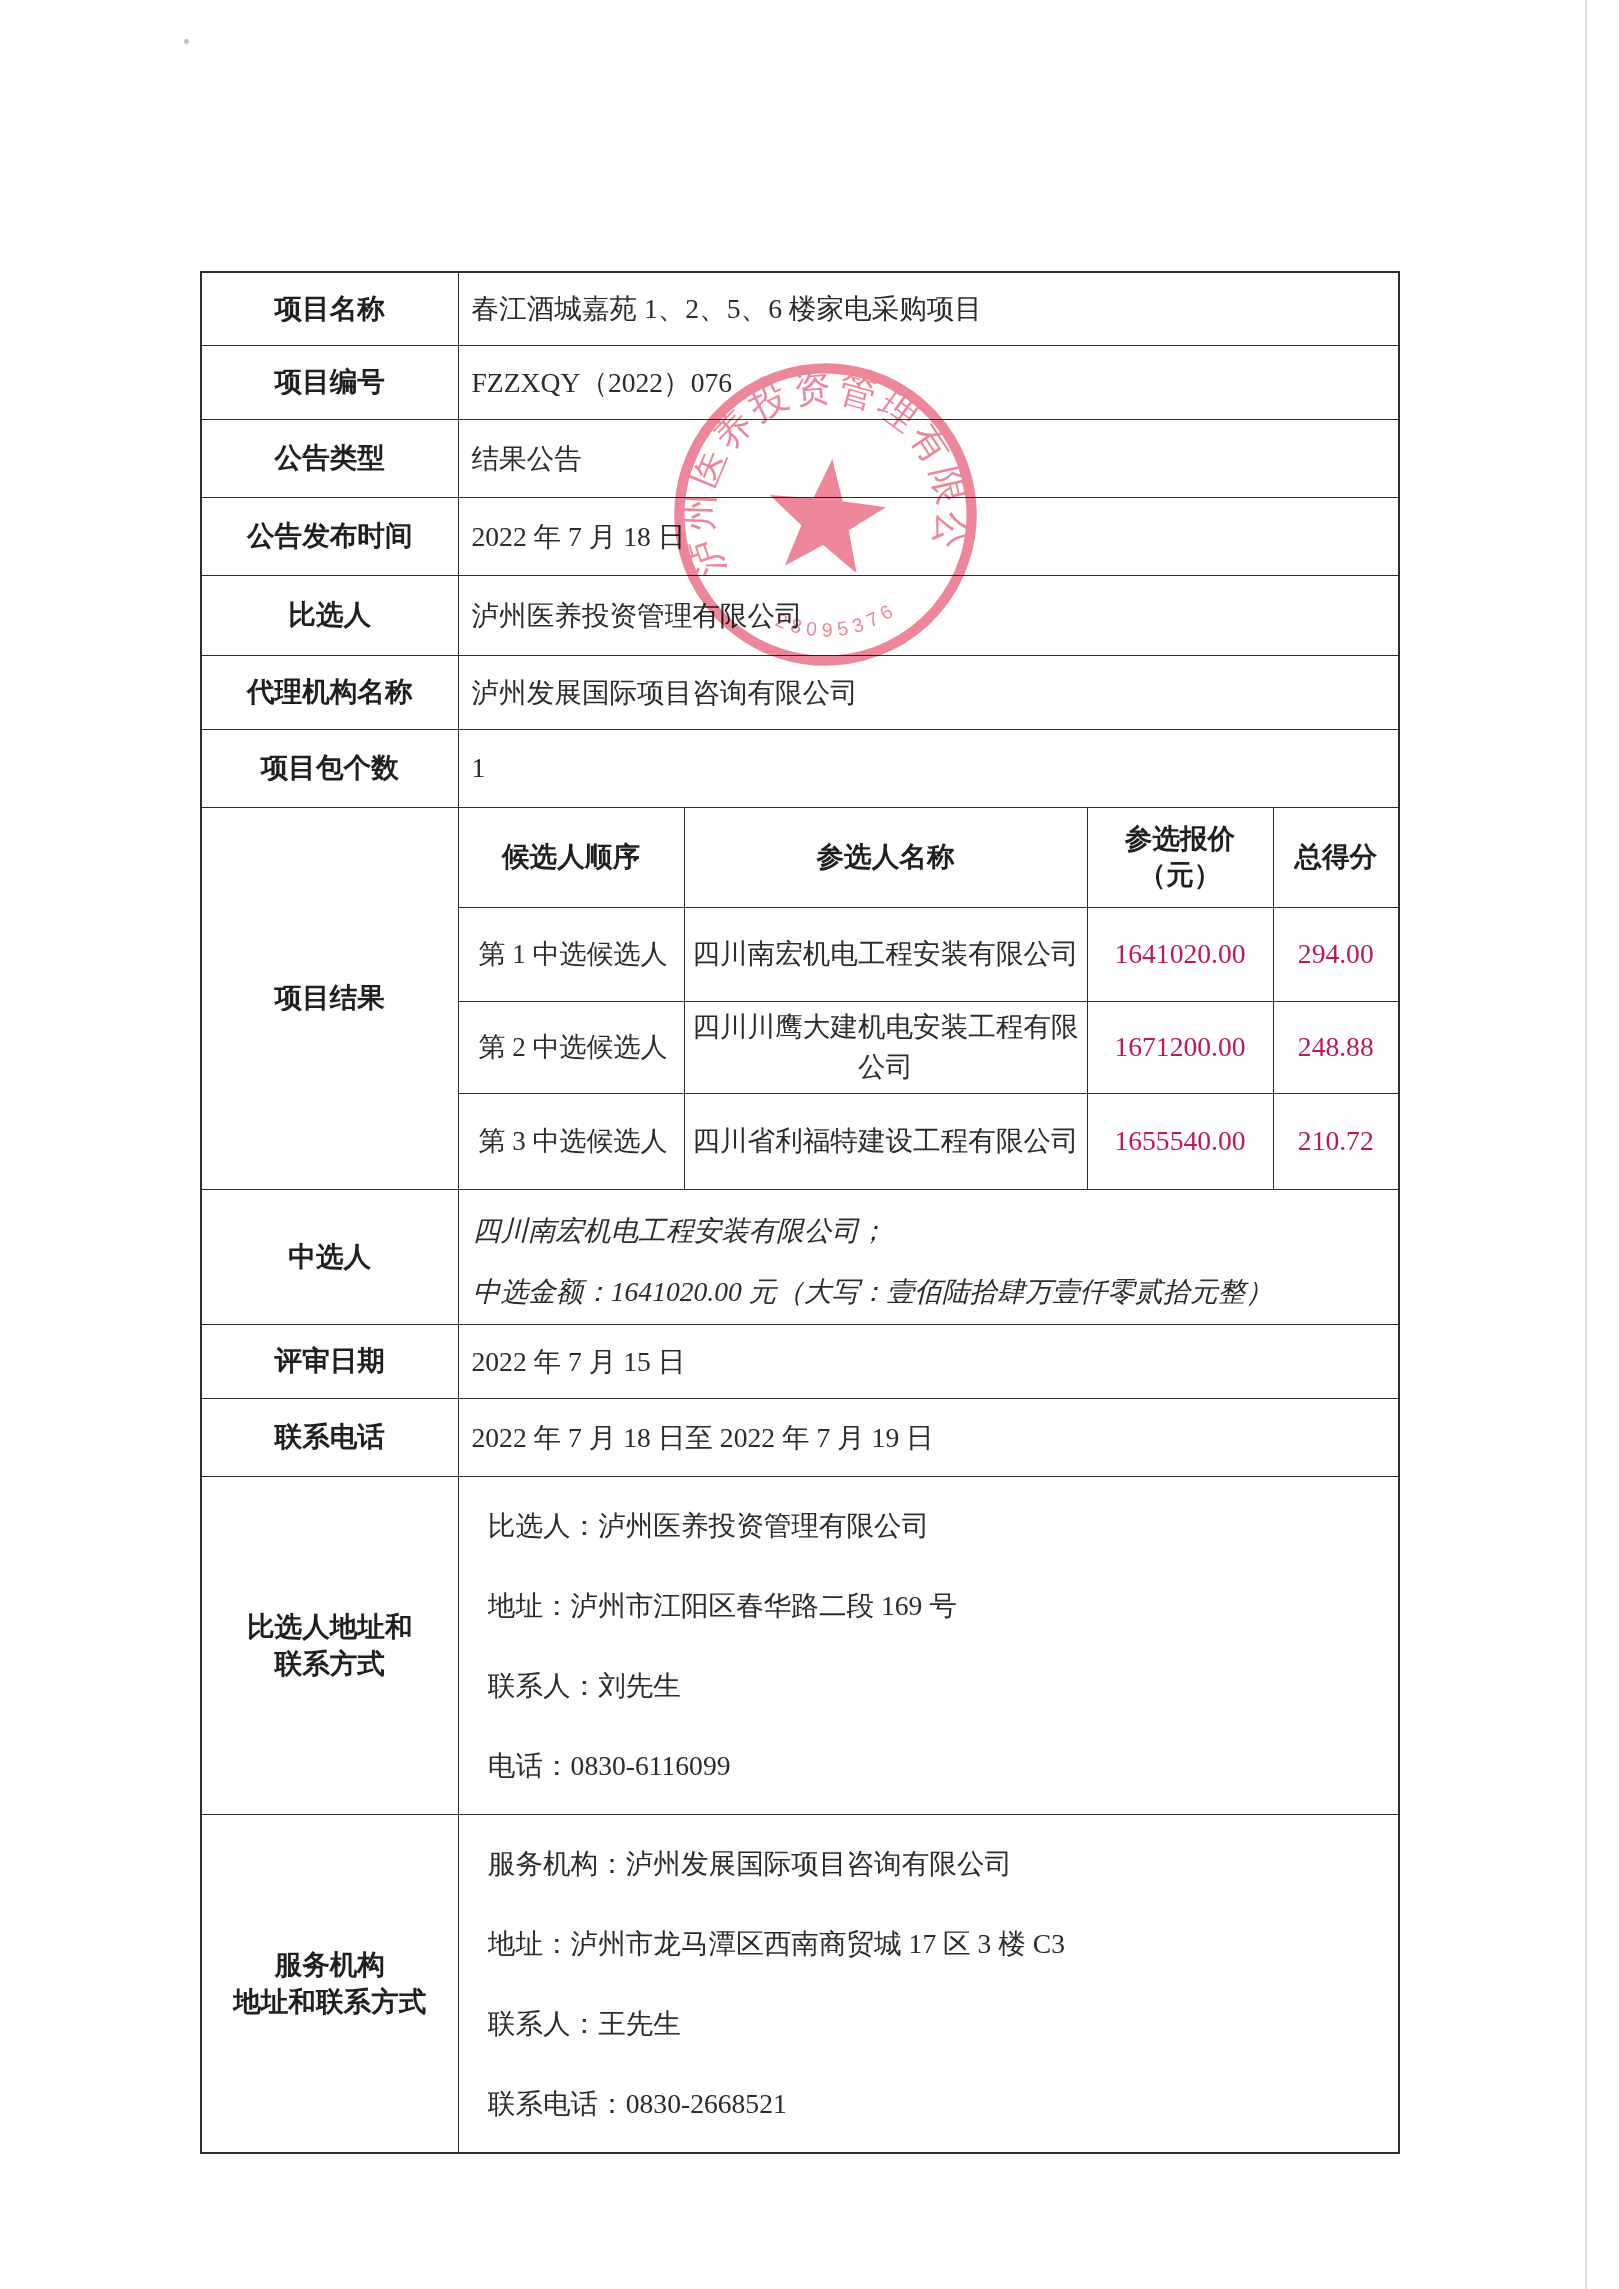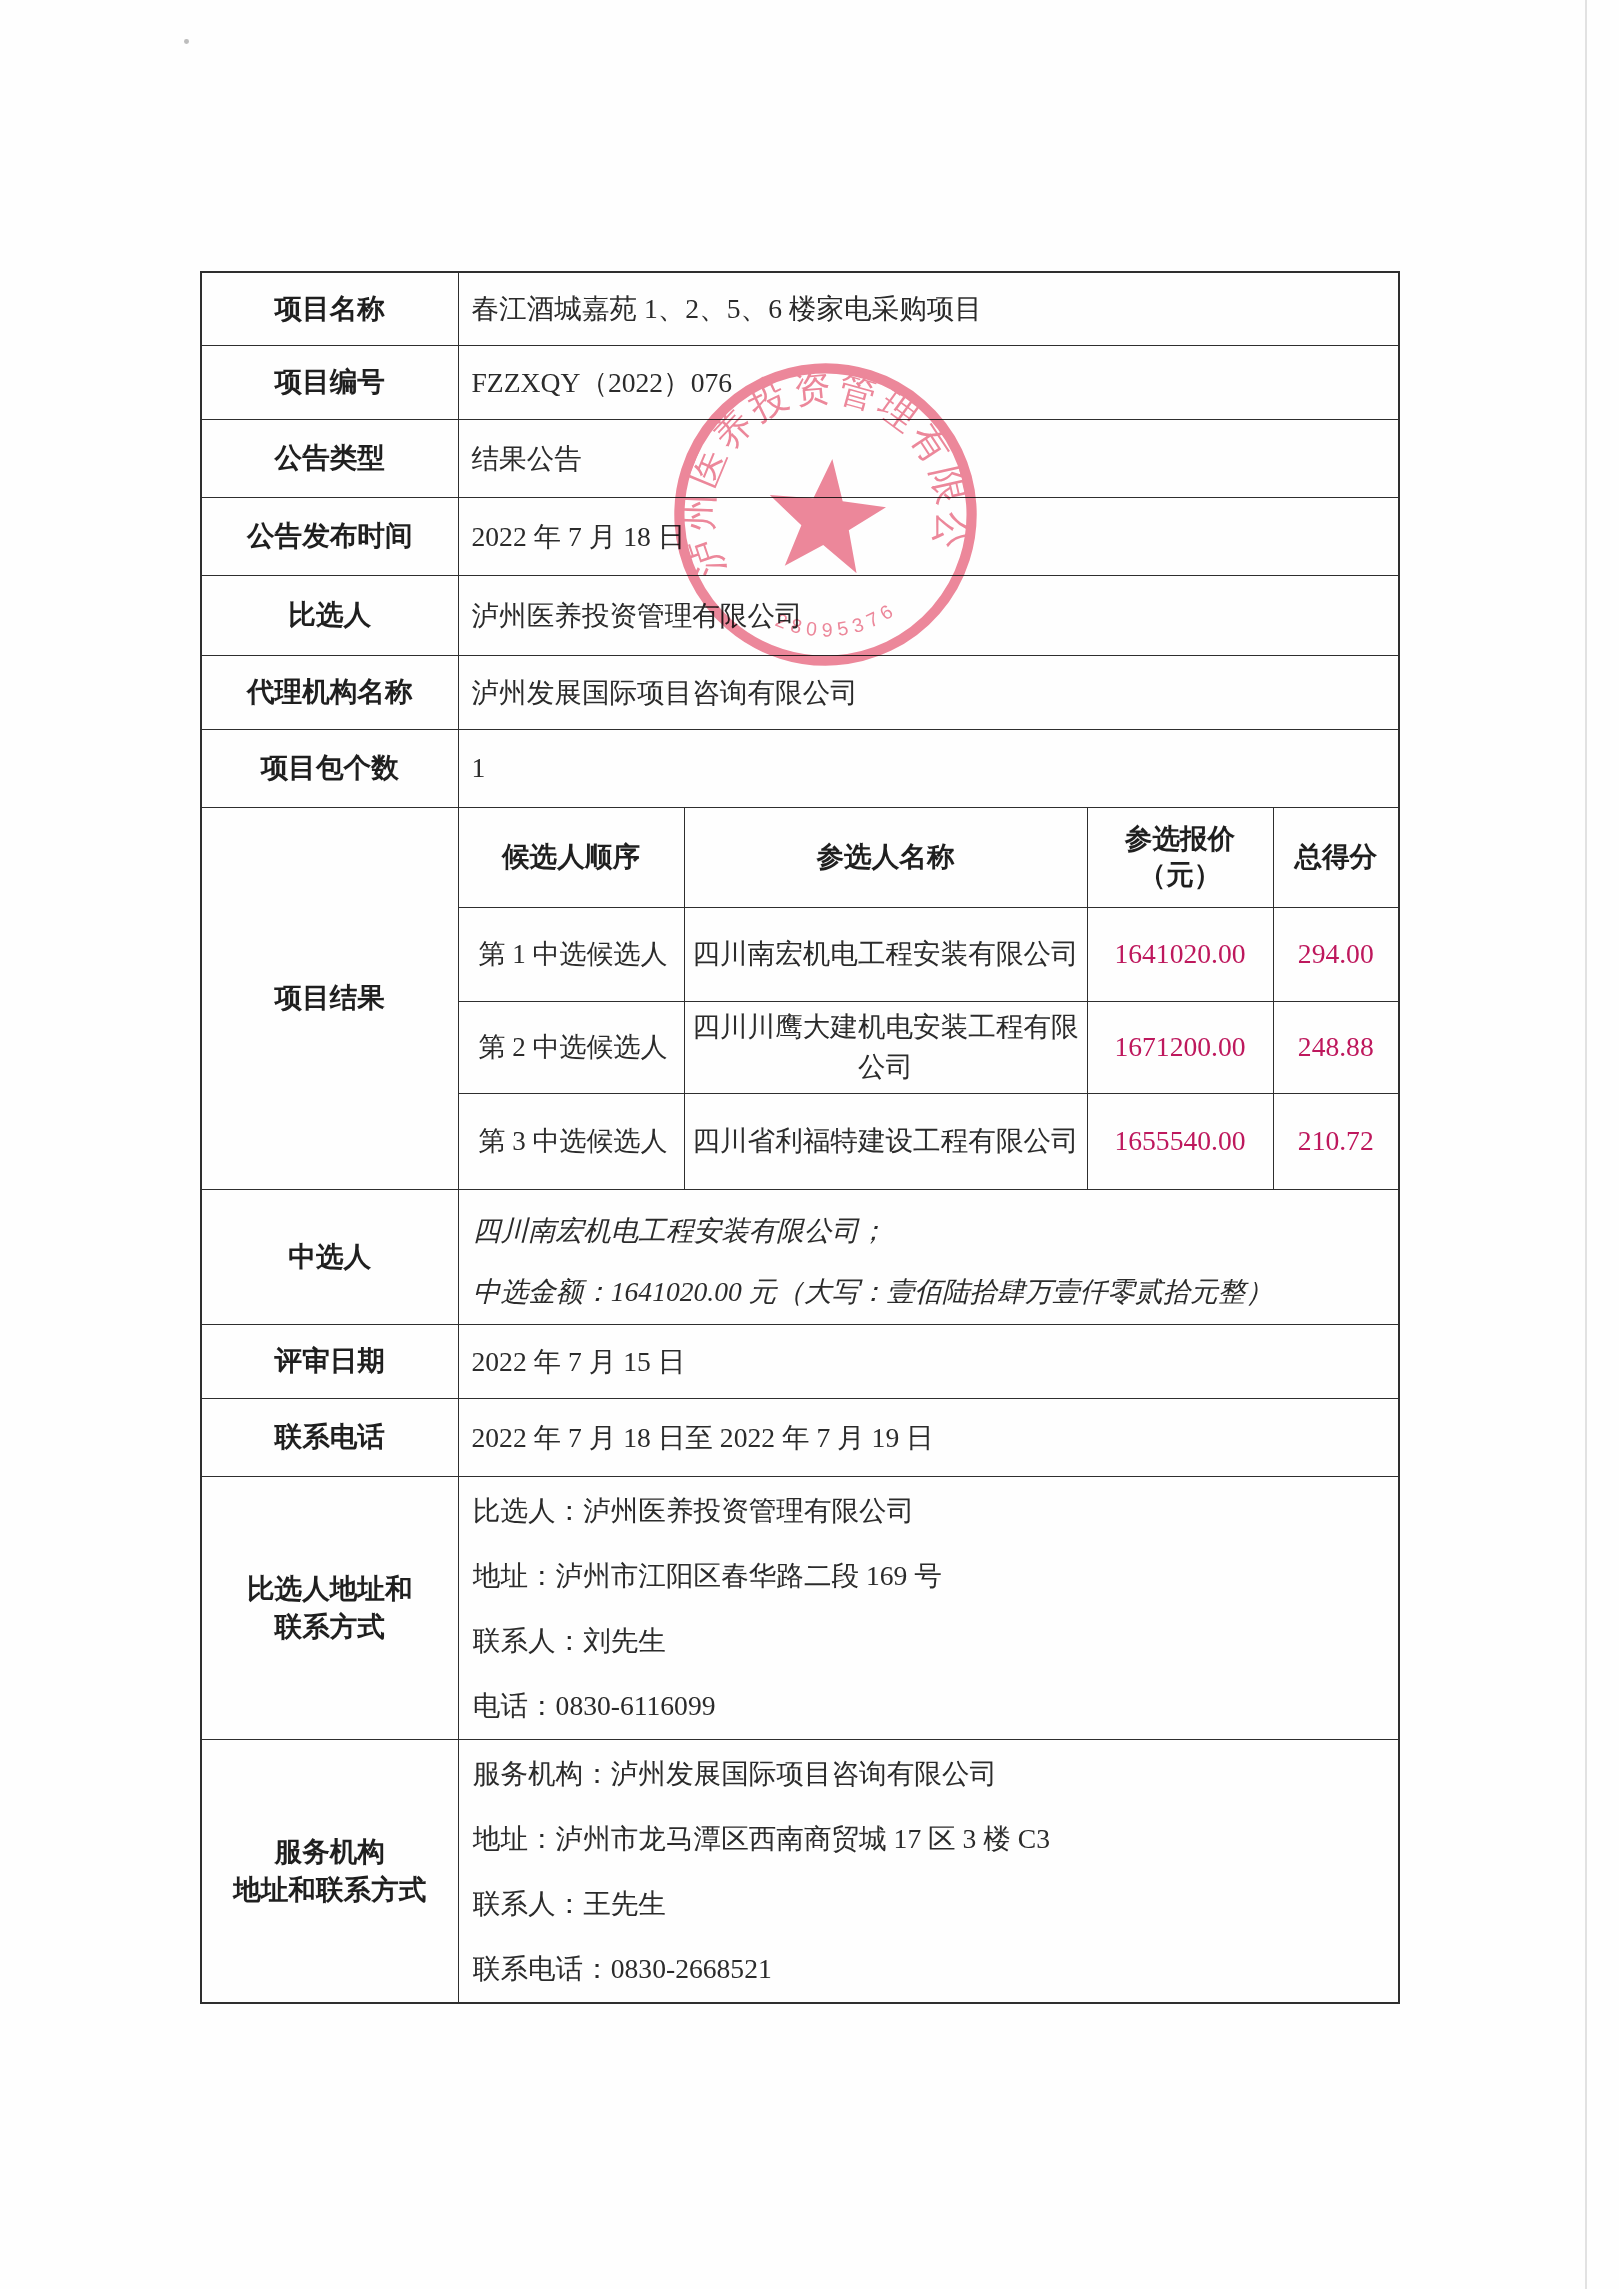--- a/index.html
+++ b/index.html
@@ -21,21 +21,21 @@
        white-space:nowrap;color:#2b2b2b;}
   .hdr{font-family:"Liberation Sans",sans-serif;font-weight:700;font-size:27.6px;
        text-align:center;color:#1f1f1f;line-height:1.3;padding:0 3.8px;}
   .rank{font-family:"Liberation Serif",serif;font-size:27px;padding-left:20px;
         white-space:nowrap;color:#2b2b2b;}
   .cname{font-family:"Liberation Serif",serif;font-size:27.6px;text-align:center;
          color:#2b2b2b;line-height:1.45;padding:0 7.6px;}
   .num{font-family:"Liberation Serif",serif;font-size:27.6px;text-align:center;
        color:#be185d;white-space:nowrap;}
   .multiline{vertical-align:top;}
-  .multiline p{margin:0;height:65px;display:flex;align-items:center;
+  .multiline p{margin:15px;height:65px;display:flex;align-items:center;
                font-family:"Liberation Serif",serif;font-size:27.6px;color:#2b2b2b;
                padding-left:13.3px;white-space:nowrap;}
   .winner-cell{vertical-align:top;font-style:italic;}
   .winner-cell p{margin:0;height:61px;display:flex;align-items:center;
                  font-family:"Liberation Serif",serif;font-size:27.6px;color:#2b2b2b;
                  padding-left:13.3px;white-space:nowrap;}
   .winner-cell p:first-child{margin-top:9.5px;}
   .contact-first{margin-top:3.8px;}
   .stamp{position:absolute;left:658px;top:347px;width:335px;height:335px;
          mix-blend-mode:multiply;opacity:.82;pointer-events:none;}

